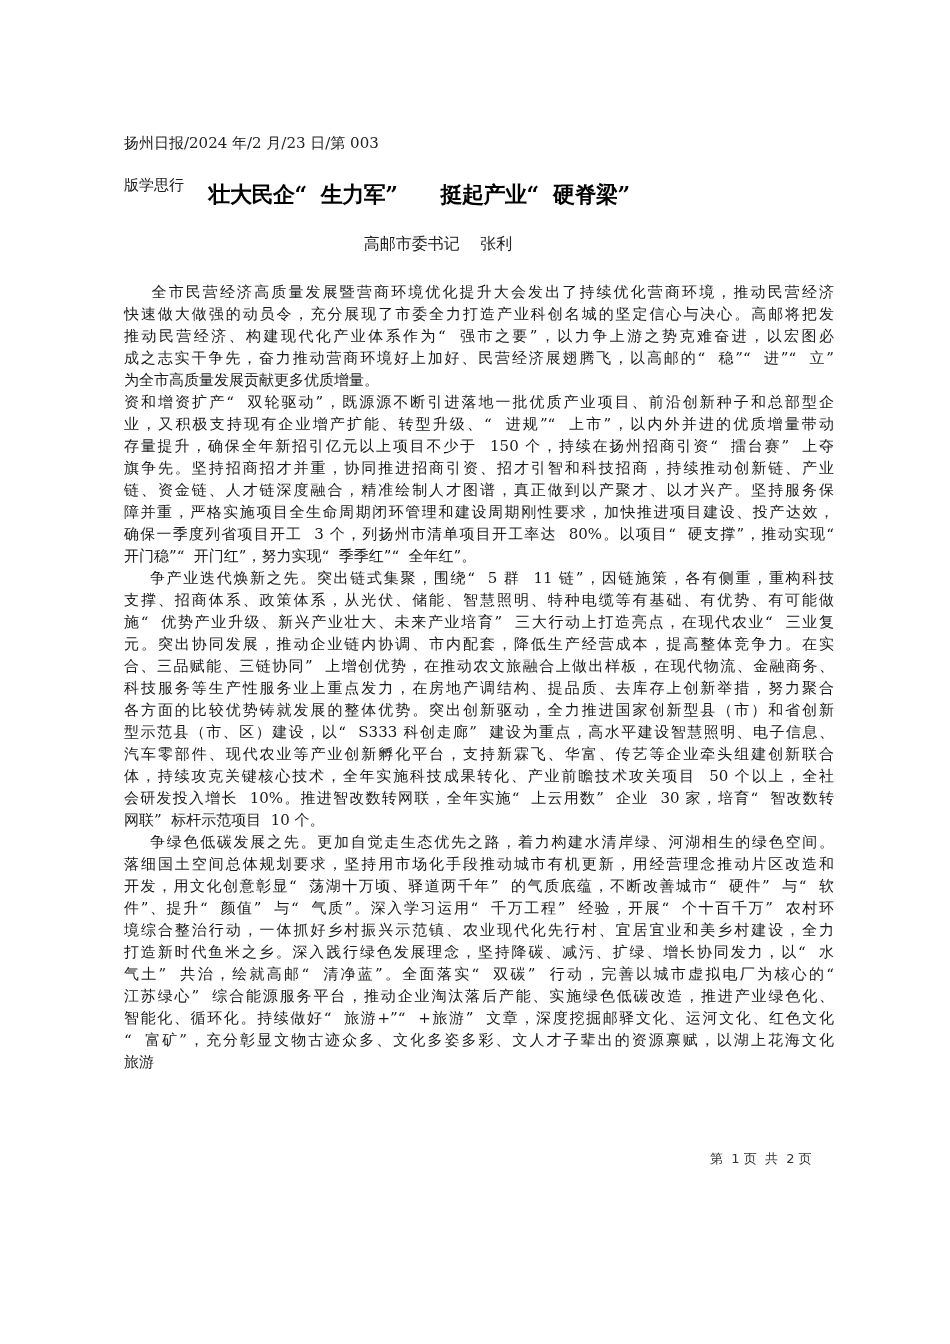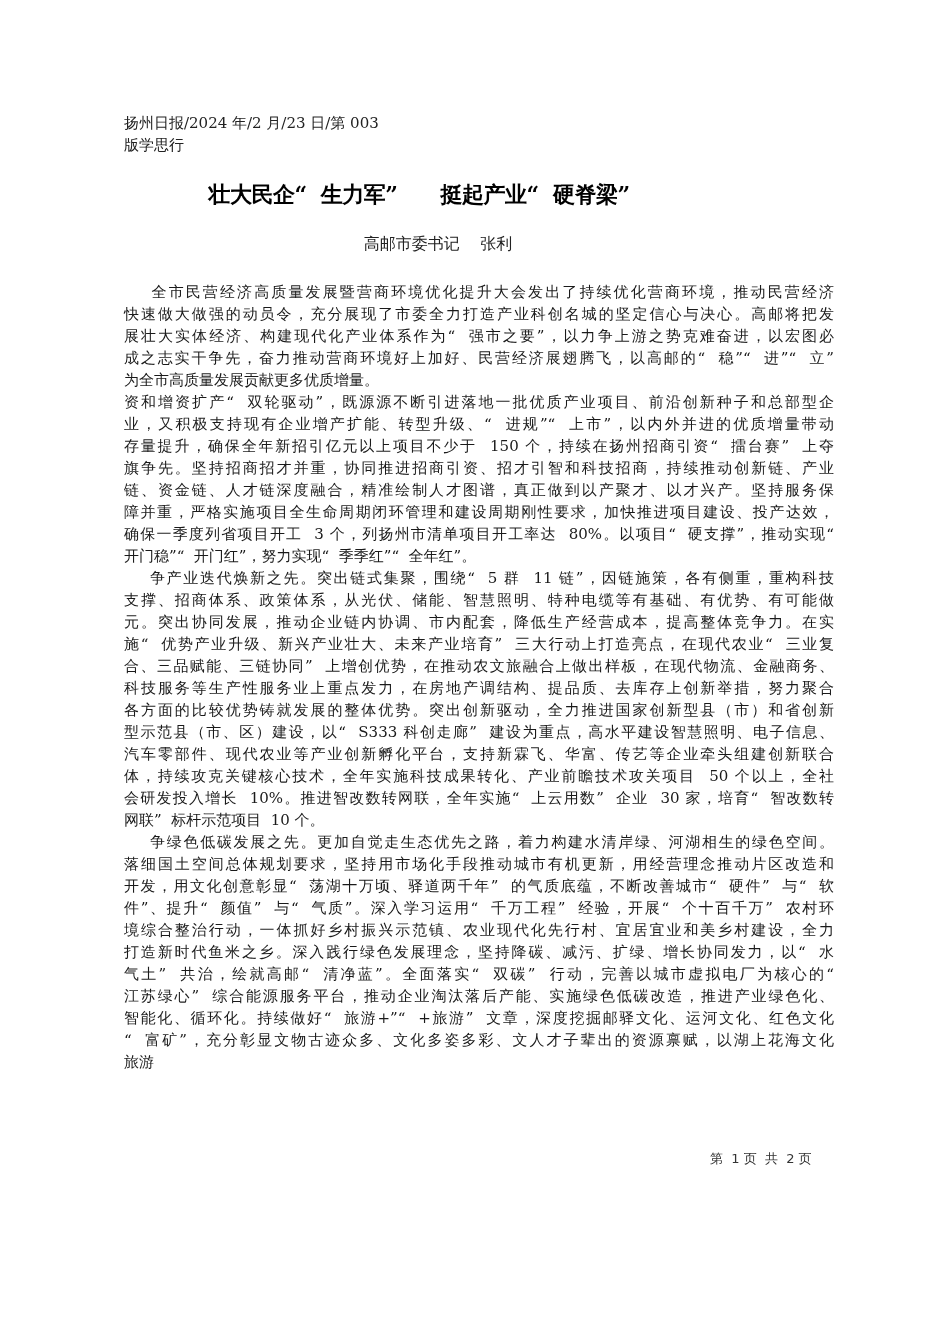--- a/index.html
+++ b/index.html
@@ -1,20 +1,20 @@
 <!DOCTYPE html>
 <html><head>
 <meta charset="utf-8">
 <style>
   html, body { margin: 0; padding: 0; background: #ffffff; }
   body { width: 950px; height: 1344px; position: relative; overflow: hidden;
          font-family: "DejaVu Serif", "Liberation Serif", serif; color: #111; }
   .page { position: absolute; left: 0; top: 0; width: 950px; height: 1344px; background: #fff; }
   .meta { position: absolute; left: 124px; top: 112px; font-size: 15px; line-height: 22px; color: #222; }
-  .meta div { white-space: nowrap; }
+  .meta div { white-space: nowrap; margin-top: 20px; }
   .title { position: absolute; left: 0; width: 838px; top: 180px; text-align: center;
            font-size: 22px; font-weight: bold; letter-spacing: -0.5px; color: #000; white-space: pre; }
   .byline { position: absolute; left: 0; width: 876px; top: 234px; text-align: center;
             font-size: 16px; color: #222; white-space: pre; }
   .body { position: absolute; left: 124px; top: 281px; width: 710px; font-size: 15px; line-height: 22px; color: #1a1a1a; }
   .line { white-space: pre; height: 22px; overflow: visible; text-align: justify; text-align-last: justify; }
   .line.last { text-align-last: left; }
   .footer { position: absolute; left: 710px; top: 1150px; font-size: 13px; color: #333; white-space: pre;
             font-family: "DejaVu Sans", "Liberation Sans", sans-serif; }
 </style>
@@ -27,39 +27,39 @@
     <div>版学思行</div>
   </div>
 
   <div class="title">壮大民企“  生力军”      挺起产业“  硬脊梁”</div>
   <div class="byline">高邮市委书记    张利</div>
 
   <div class="body" id="article-body">
       <div>
         <div class="line">    全市民营经济高质量发展暨营商环境优化提升大会发出了持续优化营商环境，推动民营经济</div>
         <div class="line">快速做大做强的动员令，充分展现了市委全力打造产业科创名城的坚定信心与决心。高邮将把发</div>
-        <div class="line">展壮大实体经济、构建现代化产业体系作为“  强市之要”，以力争上游之势克难奋进，以宏图必</div>
+        <div class="line">推动民营经济、构建现代化产业体系作为“  强市之要”，以力争上游之势克难奋进，以宏图必</div>
         <div class="line">成之志实干争先，奋力推动营商环境好上加好、民营经济展翅腾飞，以高邮的“  稳”“  进”“  立”</div>
         <div class="line last">为全市高质量发展贡献更多优质增量。</div>
       </div>
       <div>
         <div class="line">资和增资扩产“  双轮驱动”，既源源不断引进落地一批优质产业项目、前沿创新种子和总部型企</div>
         <div class="line">业，又积极支持现有企业增产扩能、转型升级、“  进规”“  上市”，以内外并进的优质增量带动</div>
         <div class="line">存量提升，确保全年新招引亿元以上项目不少于  150 个，持续在扬州招商引资“  擂台赛”  上夺</div>
         <div class="line">旗争先。坚持招商招才并重，协同推进招商引资、招才引智和科技招商，持续推动创新链、产业</div>
         <div class="line">链、资金链、人才链深度融合，精准绘制人才图谱，真正做到以产聚才、以才兴产。坚持服务保</div>
         <div class="line">障并重，严格实施项目全生命周期闭环管理和建设周期刚性要求，加快推进项目建设、投产达效，</div>
         <div class="line">确保一季度列省项目开工  3 个，列扬州市清单项目开工率达  80%。以项目“  硬支撑”，推动实现“</div>
         <div class="line last">开门稳”“  开门红”，努力实现“  季季红”“  全年红”。</div>
       </div>
       <div>
         <div class="line">    争产业迭代焕新之先。突出链式集聚，围绕“  5 群  11 链”，因链施策，各有侧重，重构科技</div>
         <div class="line">支撑、招商体系、政策体系，从光伏、储能、智慧照明、特种电缆等有基础、有优势、有可能做</div>
+        <div class="line">施“  优势产业升级、新兴产业壮大、未来产业培育”  三大行动上打造亮点，在现代农业“  三业复</div>
         <div class="line">元。突出协同发展，推动企业链内协调、市内配套，降低生产经营成本，提高整体竞争力。在实</div>
-        <div class="line">施“  优势产业升级、新兴产业壮大、未来产业培育”  三大行动上打造亮点，在现代农业“  三业复</div>
         <div class="line">合、三品赋能、三链协同”  上增创优势，在推动农文旅融合上做出样板，在现代物流、金融商务、</div>
         <div class="line">科技服务等生产性服务业上重点发力，在房地产调结构、提品质、去库存上创新举措，努力聚合</div>
         <div class="line">各方面的比较优势铸就发展的整体优势。突出创新驱动，全力推进国家创新型县（市）和省创新</div>
         <div class="line">型示范县（市、区）建设，以“  S333 科创走廊”  建设为重点，高水平建设智慧照明、电子信息、</div>
         <div class="line">汽车零部件、现代农业等产业创新孵化平台，支持新霖飞、华富、传艺等企业牵头组建创新联合</div>
         <div class="line">体，持续攻克关键核心技术，全年实施科技成果转化、产业前瞻技术攻关项目  50 个以上，全社</div>
         <div class="line">会研发投入增长  10%。推进智改数转网联，全年实施“  上云用数”  企业  30 家，培育“  智改数转</div>
         <div class="line last">网联”  标杆示范项目  10 个。</div>
       </div>
       <div>

